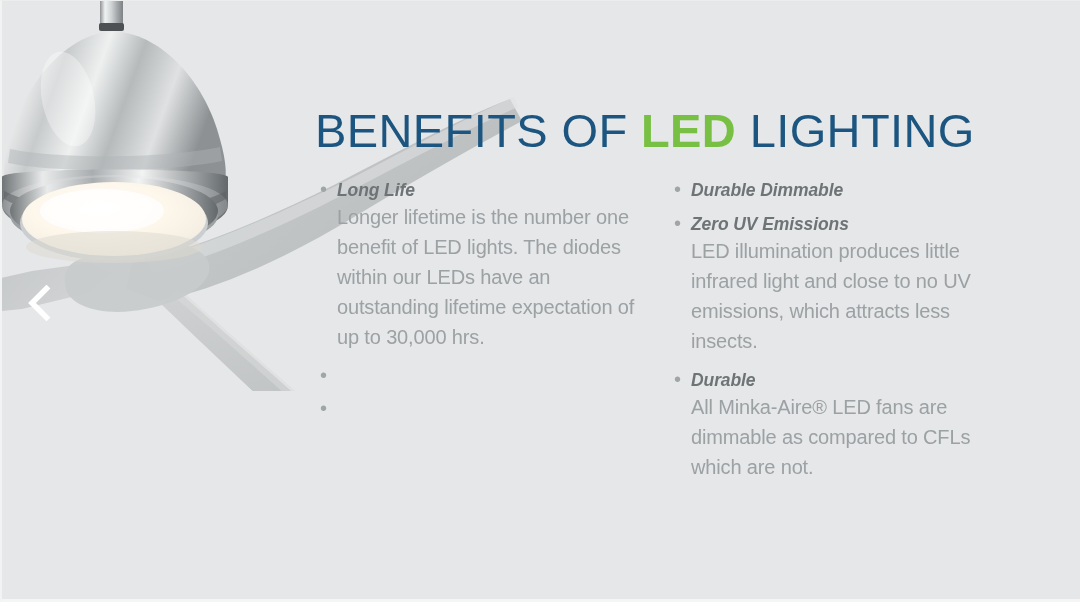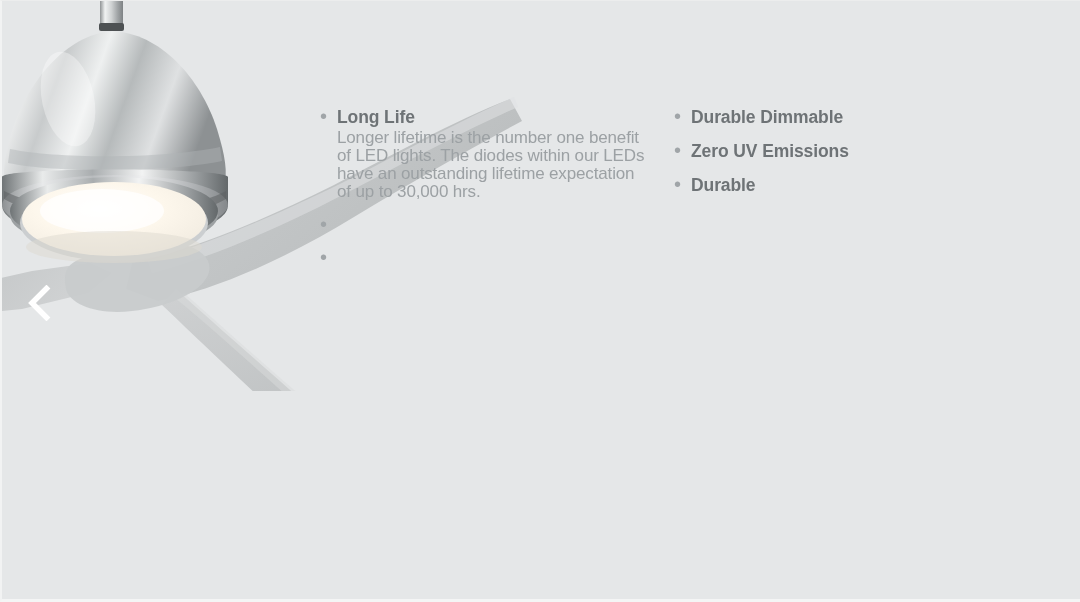--- a/index.html
+++ b/index.html
@@ -93,25 +93,26 @@
     text-align: left;
     padding-left: 5px;
     box-sizing: border-box;
   }
   .benefit-title {
     font-size: 17.5px;
     font-weight: 700;
     color: #6e7376;
     letter-spacing: -0.1px;
     line-height: 20px;
+    font-style: italic;
   }
   .benefit-body {
     margin: 2px 0 0 22px;
-    font-size: 17px;
-    line-height: 18px;
+    font-size: 20px;
+    line-height: 30px;
     color: #9ca1a4;
     letter-spacing: -0.15px;
   }
 </style>
 </head>
 <body>
 
 <div class="slide">
 
   <div class="fan-art">
@@ -204,20 +205,21 @@
   </div>
 
   <div class="nav-prev" title="Previous slide">
     <svg width="26" height="36" viewBox="0 0 26 36">
       <path d="M20.5 3.5 L6 18 L20.5 32.5" fill="none" stroke="#ffffff" stroke-width="5.5" stroke-linecap="square" stroke-linejoin="miter"></path>
     </svg>
   </div>
 
   <div class="content">
 
+    <h1 class="title"><span>BENEFITS OF </span><span class="accent">LED</span><span> LIGHTING</span></h1>
 
     <div class="columns">
 
       <div class="col">
 
         <div class="benefit">
           <div class="benefit-head">
             <span class="bullet">•</span>
             <span class="benefit-title">Long Life</span>
           </div>
@@ -245,27 +247,29 @@
             <span class="bullet">•</span>
             <span class="benefit-title">Durable Dimmable</span>
           </div>
         </div>
 
         <div class="benefit">
           <div class="benefit-head">
             <span class="bullet">•</span>
             <span class="benefit-title">Zero UV Emissions</span>
           </div>
+          <p class="benefit-body">LED illumination produces little infrared light and close to no UV emissions, which attracts less insects.</p>
         </div>
 
         <div class="benefit">
           <div class="benefit-head">
             <span class="bullet">•</span>
             <span class="benefit-title">Durable</span>
           </div>
+          <p class="benefit-body">All Minka-Aire® LED fans are dimmable as compared to CFLs which are not.</p>
         </div>
 
       </div>
 
     </div>
   </div>
 
 </div>
 
 </body></html>

